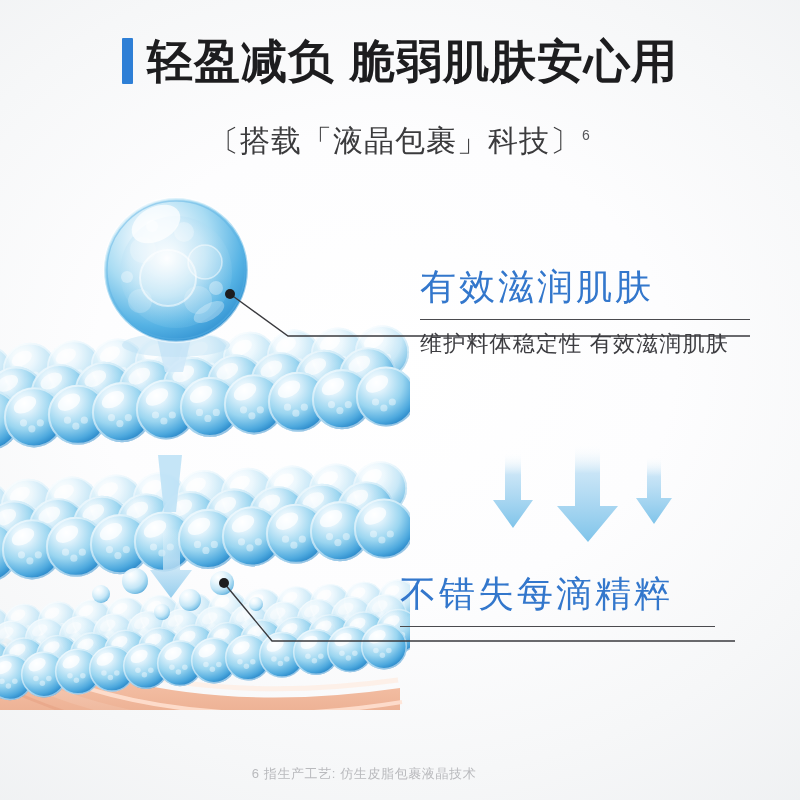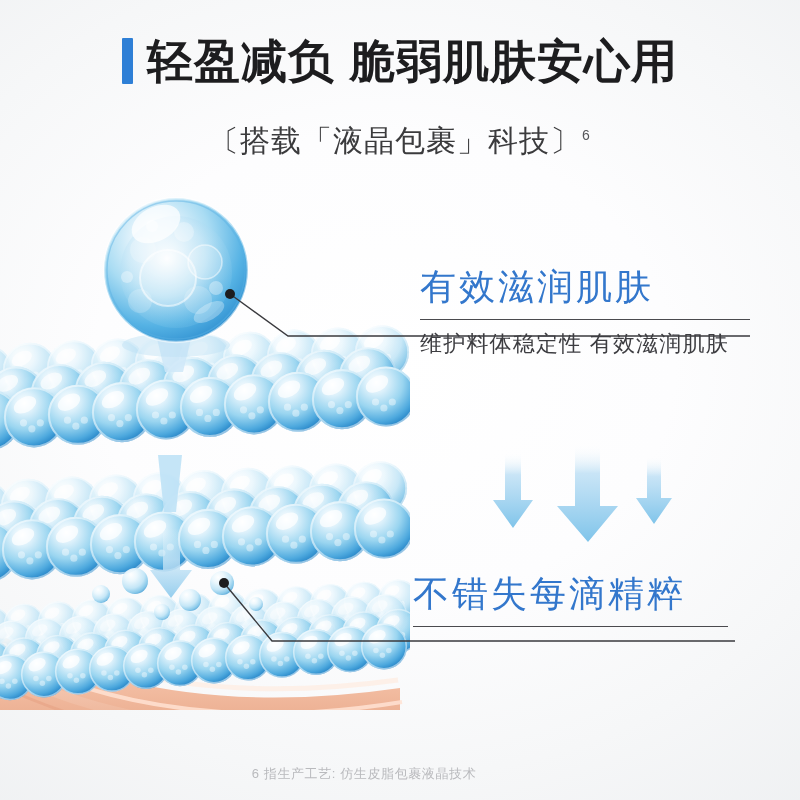--- a/index.html
+++ b/index.html
@@ -53,21 +53,21 @@
   }
   .callout .c-rule {
     height:1px; background:#4a4a4e; margin:13px 0 11px 0;
   }
   .callout .c-sub {
     font-size:22px; color:#3d3d41; letter-spacing:1.2px;
     white-space:nowrap; line-height:1.2;
   }
   #callout-1 { top:268px; left:420px; width:330px; }
   #callout-1 .c-rule { width:330px; }
-  #callout-2 { top:575px; left:413px; width:315px; }
+  #callout-2 { top:575px; left:400px; width:315px; }
   #callout-2 .c-rule { width:315px; }
 
   
   #footnote {
     position:absolute; top:765px; left:0; width:728px;
     text-align:center; font-size:13px; color:#b9babd;
     letter-spacing:.6px; white-space:nowrap;
   }
 </style>
 </head>

